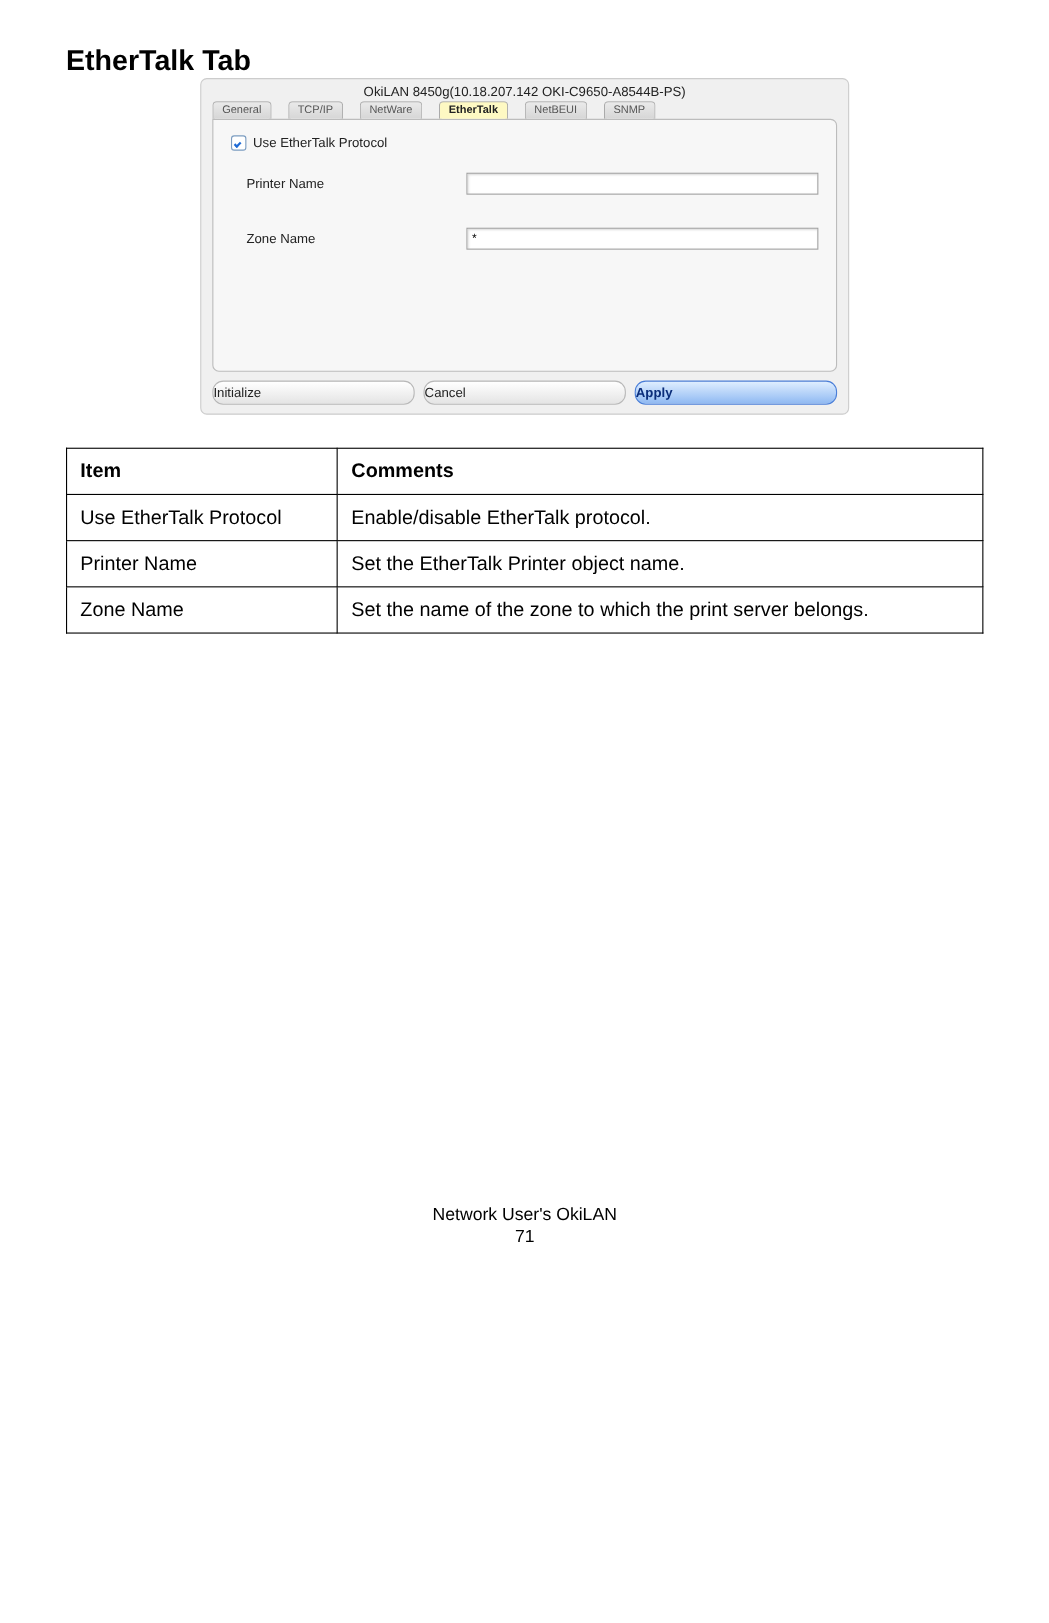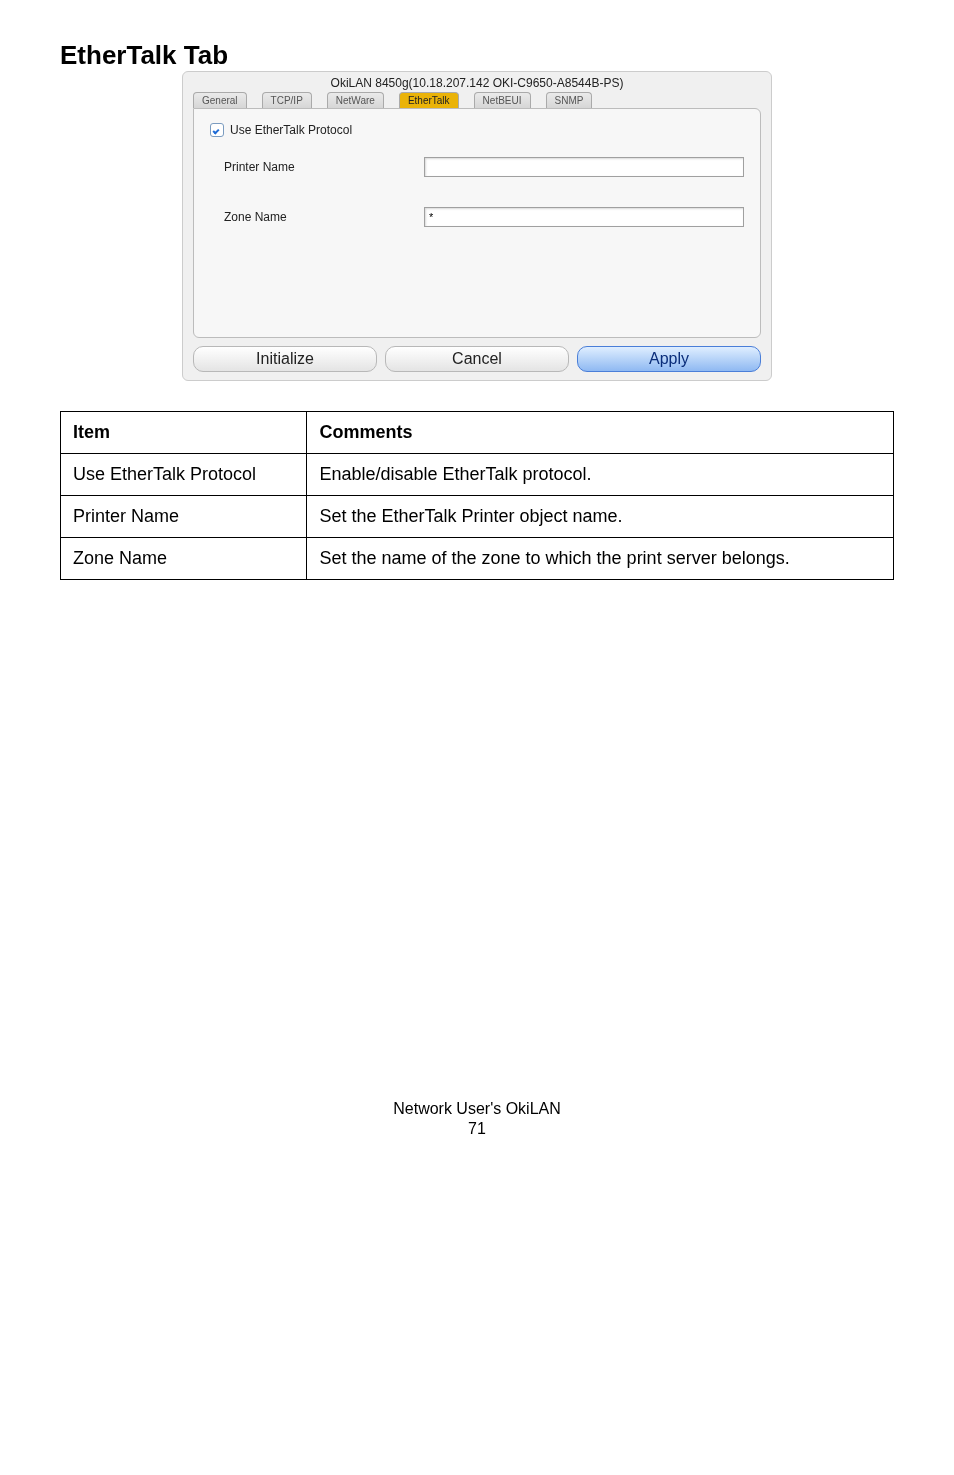--- a/index.html
+++ b/index.html
@@ -38,22 +38,22 @@
   }
   .tab {
     border: 1px solid #aaaaaa;
     border-bottom: none;
     background: linear-gradient(#eaeaea, #d6d6d6);
     padding: 2px 8px;
     border-radius: 4px 4px 0 0;
     margin-right: -1px;
   }
   .tab.active {
-    background: #eab308;
-    font-weight: normal;
+    background: #fef9c3;
+    font-weight: bold;
     color: #222;
   }
   .panel {
     margin: 0 10px;
     background: #f7f7f7;
     border: 1px solid #bcbcbc;
     border-radius: 0 6px 6px 6px;
     padding: 14px 16px 70px 16px;
     min-height: 230px;
   }
@@ -103,32 +103,32 @@
     align-items: center;
   }
   .btnrow {
     display: flex;
     justify-content: space-between;
     padding: 8px 10px 0 10px;
     gap: 8px;
   }
   .mac-btn {
     flex: 1;
-    text-align: center;
-    font-size: 16px;
+    font-size: 12px;
     padding: 3px 0;
     border-radius: 10px;
     border: 1px solid #b8b8b8;
     background: linear-gradient(#ffffff, #e4e4e4);
     color: #222;
   }
   .mac-btn.primary {
     border-color: #4a7ed8;
     background: linear-gradient(#dfeeff, #8fb9f2);
     color: #0a2d7a;
+    font-weight: bold;
   }
   table.comments {
     width: 100%;
     border-collapse: collapse;
     font-size: 18px;
     margin-top: 10px;
   }
   table.comments th, table.comments td {
     border: 1px solid #000;
     padding: 10px 12px;

